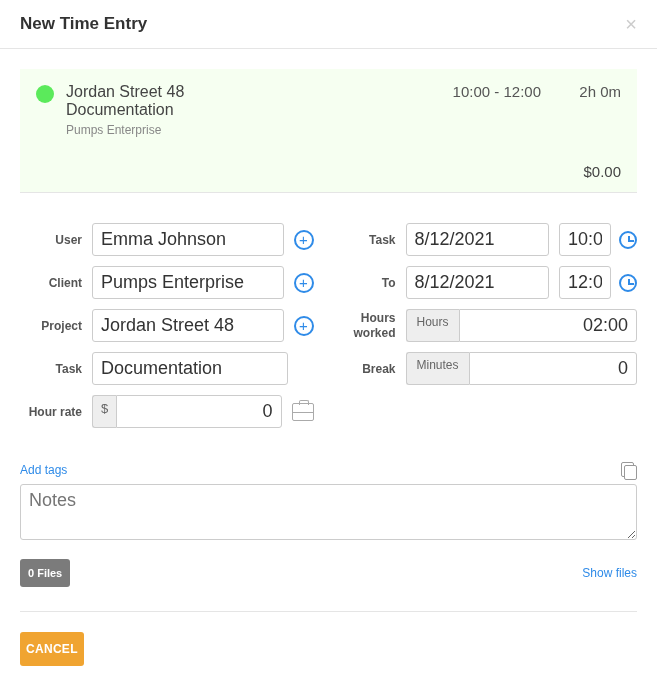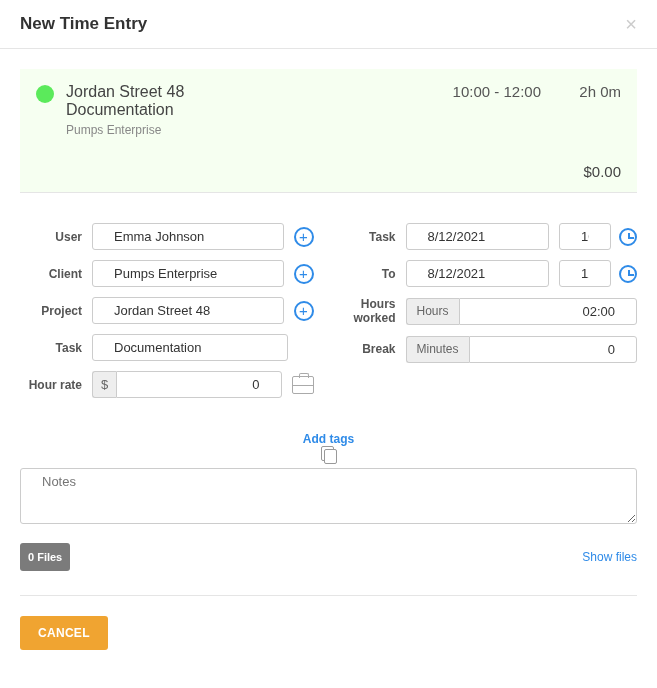--- a/index.html
+++ b/index.html
@@ -77,22 +77,22 @@
     font-weight: 600;
     color: #555;
     padding-right: 10px;
     flex-shrink: 0;
   }
   .ctrl { flex: 1; display: flex; align-items: center; }
   input[type=text], textarea {
     width: 100%;
     border: 1px solid #ccc;
     border-radius: 3px;
-    padding: 5px 21px;
-    font-size: 13px;
+    padding: 5px 8px;
+    font-size: 18px;
     color: #333;
     font-family: inherit;
   }
   .plus-btn {
     width: 20px;
     height: 20px;
     border: 2px solid #2f8be8;
     border-radius: 50%;
     margin-left: 10px;
     display: flex;
@@ -189,27 +189,26 @@
   }
   .combo input {
     border-radius: 0 3px 3px 0 !important;
     text-align: right;
   }
   .lbl-multi { line-height: 1.2; }
 
   .add-tags {
     color: #2f8be8;
     font-size: 12px;
-    font-weight: 700;
+    font-weight: 400;
     margin-bottom: 6px;
     cursor: pointer;
     display: flex;
     justify-content: space-between;
     align-items: center;
-    flex-direction: column;
   }
   .copy-icon {
     color: #999;
     position: relative;
     width: 16px; height: 16px;
     cursor: pointer;
   }
   .copy-icon::before, .copy-icon::after {
     content: "";
     position: absolute;
@@ -250,21 +249,21 @@
     border-top: 1px solid #e5e5e5;
     padding-top: 20px;
     display: flex;
     justify-content: space-between;
   }
   .btn {
     border: none;
     border-radius: 3px;
     font-size: 12px;
     font-weight: 700;
-    padding: 10px 18px;
+    padding: 10px 6px;
     cursor: pointer;
     color: #fff;
     letter-spacing: 0.3px;
   }
   .btn-cancel { background: #f0a431; }
   .btn-save { background: #1676e3; }
   .gap { width: 26px; flex-shrink: 0;}
   .gap-narrow { width: 10px; flex-shrink:0; }
 </style>
 </head>

